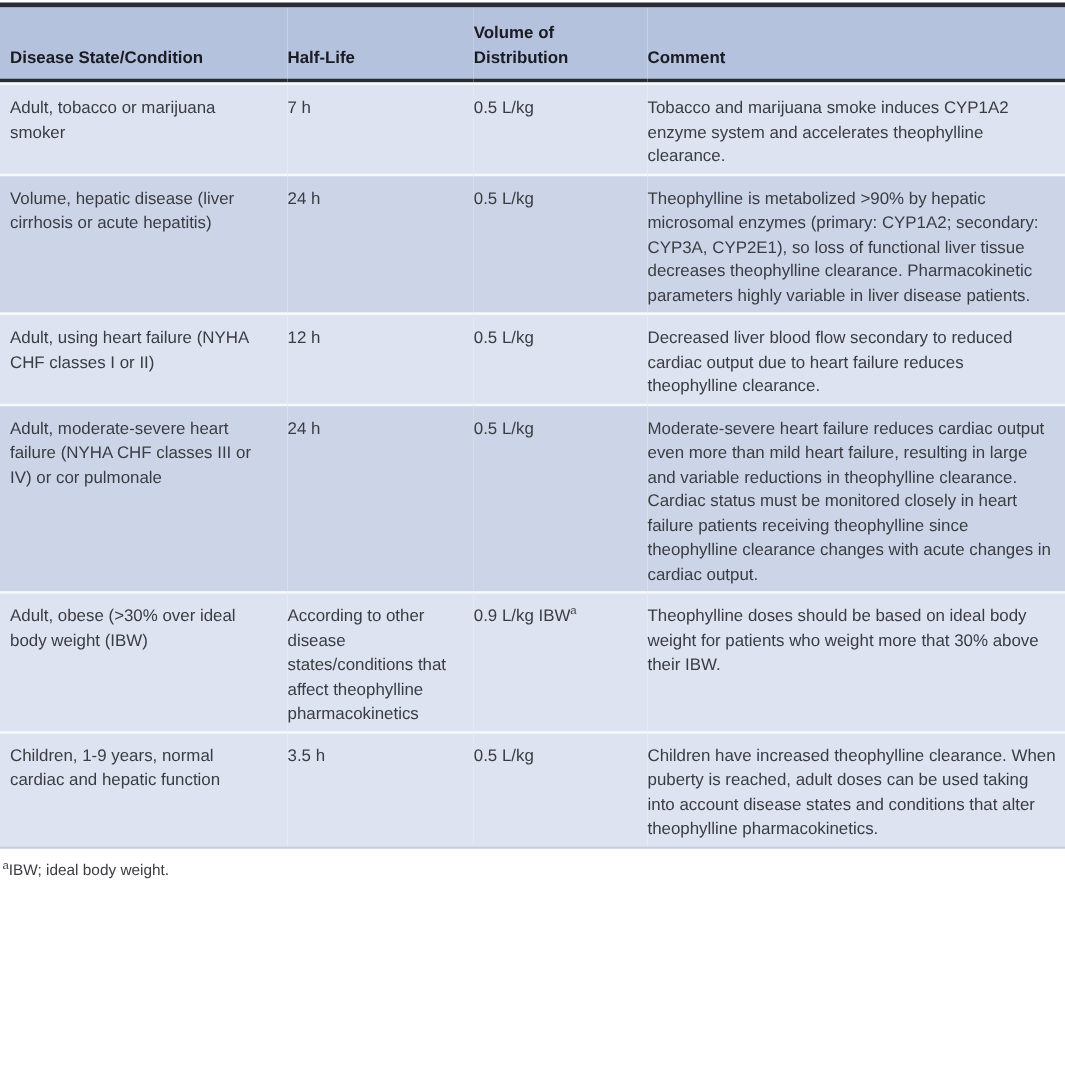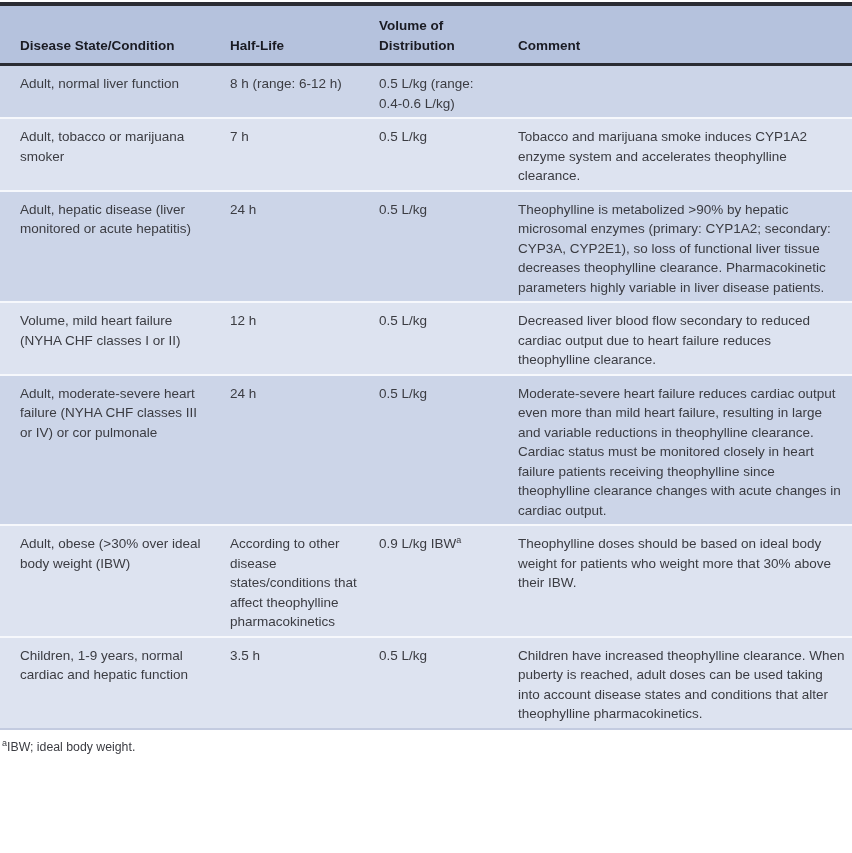--- a/index.html
+++ b/index.html
@@ -29,21 +29,21 @@
     border-bottom: 2px solid var(--bottom-line);
     font-size: 13.5px;
     line-height: 19.5px;
   }
   .row { display: table-row; }
   .c {
     display: table-cell;
     vertical-align: top;
     padding: 8px 18px 4px 0;
   }
-  .c1 { width: 230px; padding-left: 20px; padding-right: 24px; }
+  .c1 { width: 230px; padding-left: 8px; padding-right: 24px; }
   .c2 { width: 149px; padding-right: 16px; }
   .c3 { width: 139px; padding-right: 18px; }
   .c4 { width: 334px; padding-right: 6px; }
   .thead .c {
     background: var(--header-bg);
     color: var(--header-text);
     font-weight: bold;
     vertical-align: bottom;
     padding-top: 10px;
     padding-bottom: 8px;
@@ -67,43 +67,37 @@
 <div class="page">
   <div class="tbl">
 
     <div class="row thead">
       <div class="c c1">Disease State/Condition</div>
       <div class="c c2">Half-Life</div>
       <div class="c c3">Volume of Distribution</div>
       <div class="c c4">Comment</div>
     </div>
 
-    <div class="row body-row first-body-row dark">
-      <div class="c c1">Adult, normal liver function</div>
-      <div class="c c2">8 h (range: 6-12 h)</div>
-      <div class="c c3">0.5 L/kg (range: 0.4-0.6 L/kg)</div>
-      <div class="c c4"></div>
-    </div>
 
     <div class="row body-row light">
       <div class="c c1">Adult, tobacco or marijuana smoker</div>
       <div class="c c2">7 h</div>
       <div class="c c3">0.5 L/kg</div>
       <div class="c c4">Tobacco and marijuana smoke induces CYP1A2 enzyme system and accelerates theophylline clearance.</div>
     </div>
 
     <div class="row body-row dark">
-      <div class="c c1">Adult, hepatic disease (liver monitored or acute hepatitis)</div>
+      <div class="c c1">Volume, hepatic disease (liver cirrhosis or acute hepatitis)</div>
       <div class="c c2">24 h</div>
       <div class="c c3">0.5 L/kg</div>
       <div class="c c4">Theophylline is metabolized &gt;90% by hepatic microsomal enzymes (primary: CYP1A2; secondary: CYP3A, CYP2E1), so loss of functional liver tissue decreases theophylline clearance. Pharmacokinetic parameters highly variable in liver disease patients.</div>
     </div>
 
     <div class="row body-row light">
-      <div class="c c1">Volume, mild heart failure (NYHA CHF classes I or II)</div>
+      <div class="c c1">Adult, using heart failure (NYHA CHF classes I or II)</div>
       <div class="c c2">12 h</div>
       <div class="c c3">0.5 L/kg</div>
       <div class="c c4">Decreased liver blood flow secondary to reduced cardiac output due to heart failure reduces theophylline clearance.</div>
     </div>
 
     <div class="row body-row dark">
       <div class="c c1">Adult, moderate-severe heart failure (NYHA CHF classes III or IV) or cor pulmonale</div>
       <div class="c c2">24 h</div>
       <div class="c c3">0.5 L/kg</div>
       <div class="c c4">Moderate-severe heart failure reduces cardiac output even more than mild heart failure, resulting in large and variable reductions in theophylline clearance. Cardiac status must be monitored closely in heart failure patients receiving theophylline since theophylline clearance changes with acute changes in cardiac output.</div>

